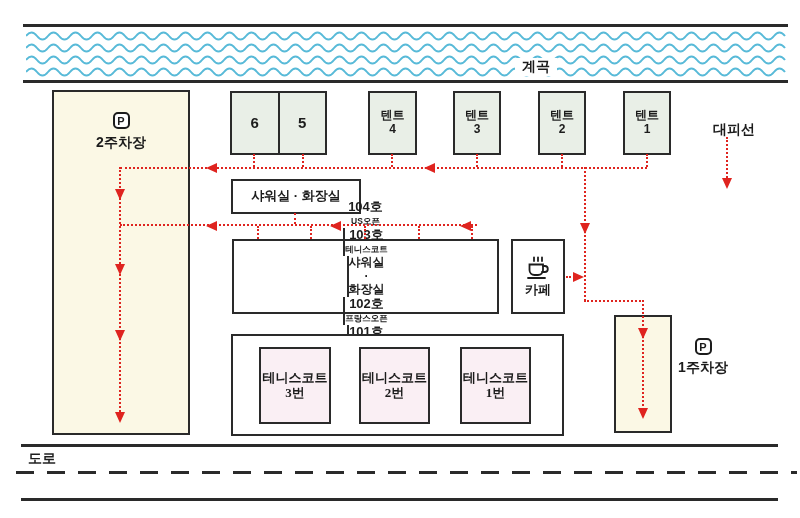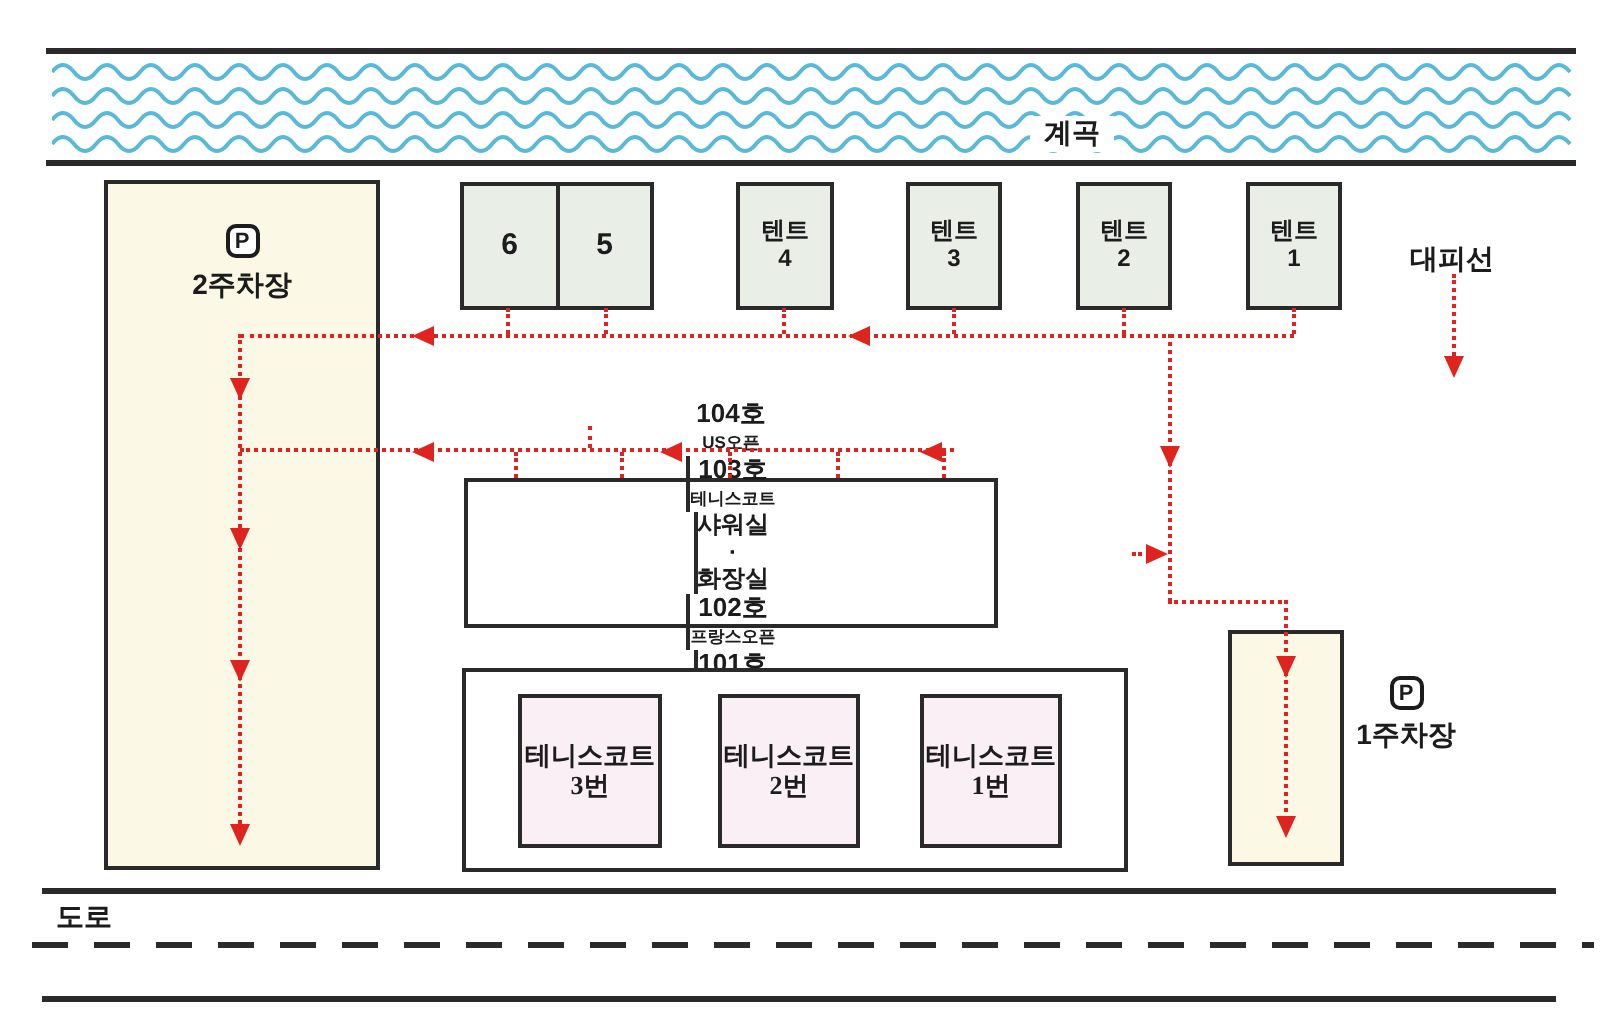--- a/index.html
+++ b/index.html
@@ -91,22 +91,25 @@
   </div>
   <div class="box green" style="left:538px;top:91px;width:48px;height:64px;">
     <span class="lbl t12">텐트</span>
     <span class="lbl t12">2</span>
   </div>
   <div class="box green" style="left:623px;top:91px;width:48px;height:64px;">
     <span class="lbl t12">텐트</span>
     <span class="lbl t12">1</span>
   </div>
 
-  <div class="free-label t14" style="left:705px;top:121px;width:58px;">대피선</div>
-
+  <div class="free-label t14" style="left:705px;top:121px;width:58px;text-align:center;">대피선</div>
+
+  <div class="box" style="left:231px;top:179px;width:130px;height:35px;">
+    <span class="lbl t13">샤워실 · 화장실</span>
+  </div>
 
   <div class="box rooms" style="left:232px;top:239px;width:267px;height:75px;">
     <div class="cell">
       <span class="lbl t13">104호</span>
       <span class="sub">US오픈</span>
     </div>
     <div class="cell">
       <span class="lbl t13">103호</span>
       <span class="sub">테니스코트</span>
     </div>
@@ -118,20 +121,33 @@
     <div class="cell">
       <span class="lbl t13">102호</span>
       <span class="sub">프랑스오픈</span>
     </div>
     <div class="cell">
       <span class="lbl t13">101호</span>
       <span class="sub">호주오픈</span>
     </div>
   </div>
 
+  <div class="box" style="left:511px;top:239px;width:54px;height:75px;">
+    <svg width="26" height="24" viewBox="0 0 26 24">
+      <g fill="none" stroke="#1c1c1c" stroke-width="1.8" stroke-linecap="round">
+        <line x1="9" y1="1.5" x2="9" y2="5"></line>
+        <line x1="13" y1="1.5" x2="13" y2="5"></line>
+        <line x1="17" y1="1.5" x2="17" y2="5"></line>
+        <path d="M4.5 8.5 H18 v5.5 a5 5 0 0 1 -5 5 h-3.5 a5 5 0 0 1 -5 -5 z"></path>
+        <path d="M18 10 h1.8 a3 3 0 0 1 0 6 H17"></path>
+        <line x1="3" y1="22" x2="20" y2="22"></line>
+      </g>
+    </svg>
+    <span class="lbl t13" style="margin-top:3px;">카페</span>
+  </div>
 
 
   <div class="box yellow" style="left:614px;top:315px;width:58px;height:118px;"></div>
   <div class="free-label" style="left:672px;top:338px;width:62px;display:flex;flex-direction:column;align-items:center;">
     <span class="p-icon">P</span>
     <span class="lbl t14" style="margin-top:4px;">1주차장</span>
   </div>
 
   <div class="box" style="left:231px;top:334px;width:333px;height:102px;"></div>
   <div class="box pink" style="left:259px;top:347px;width:72px;height:77px;">

